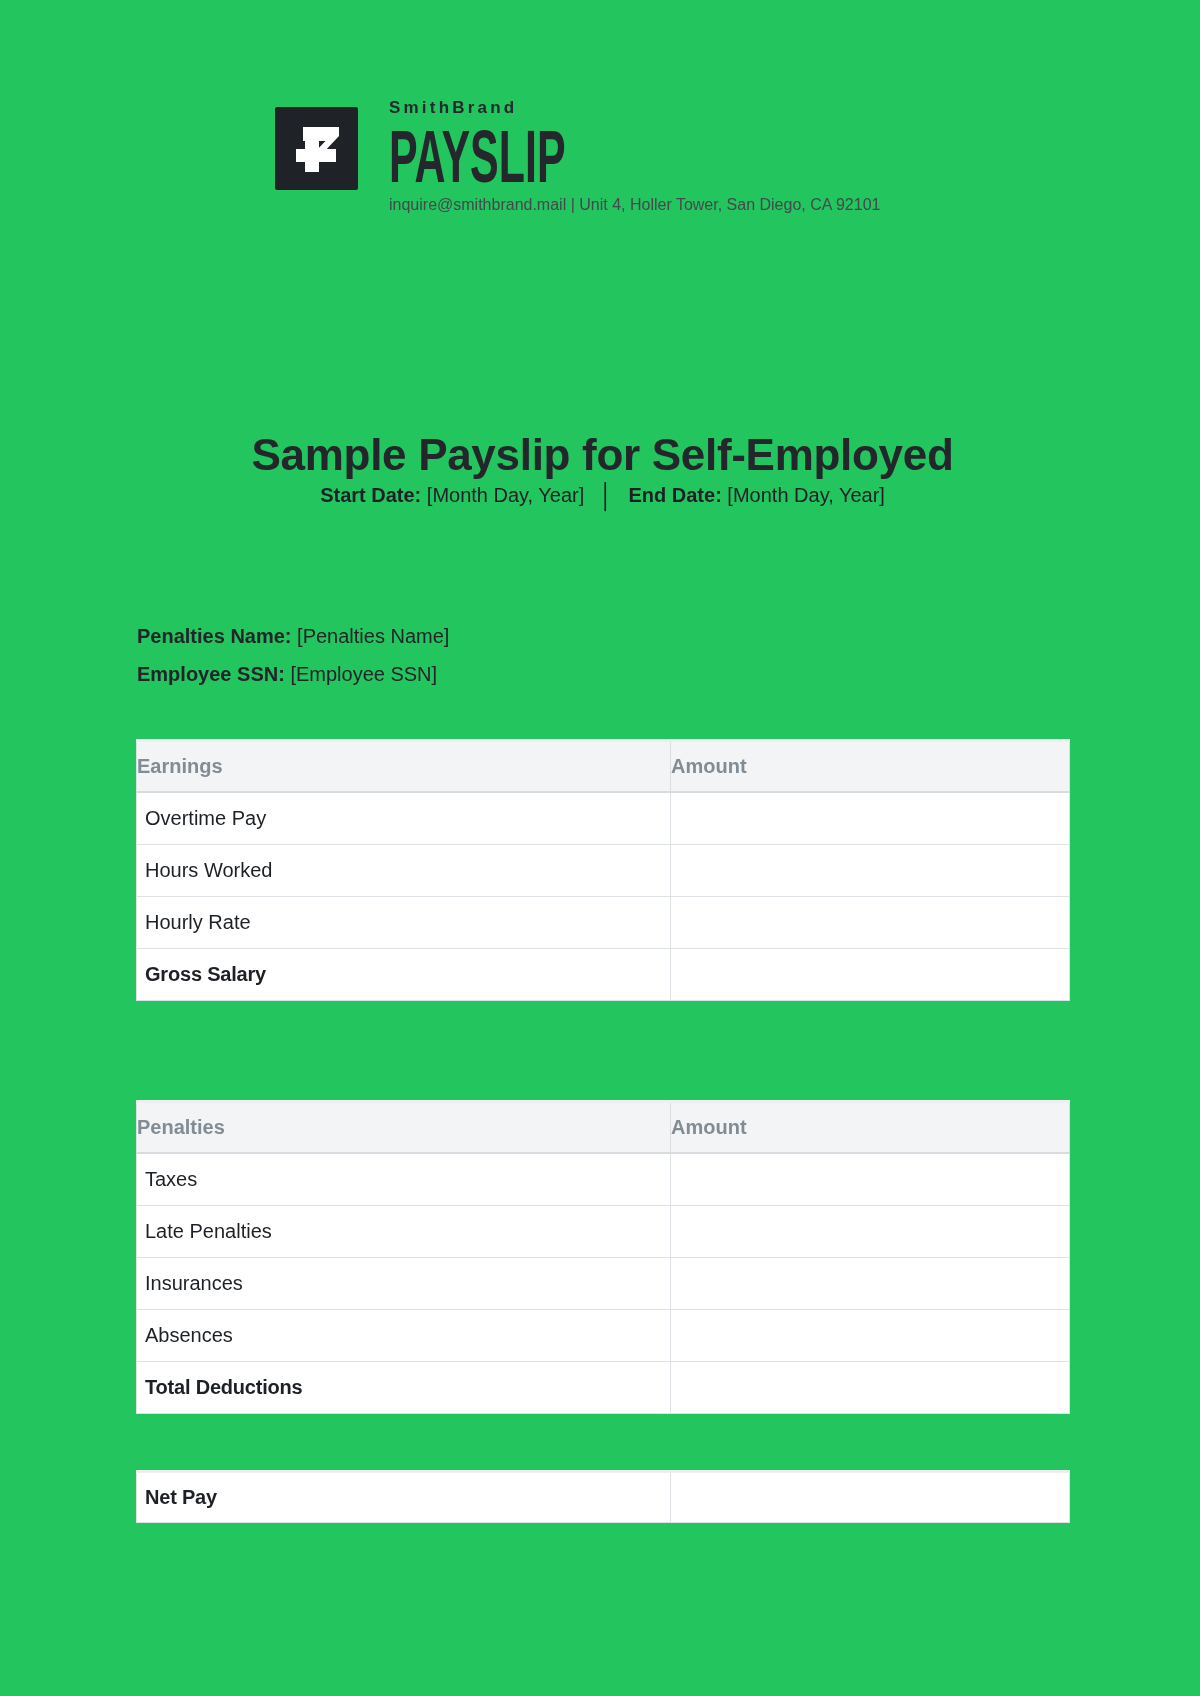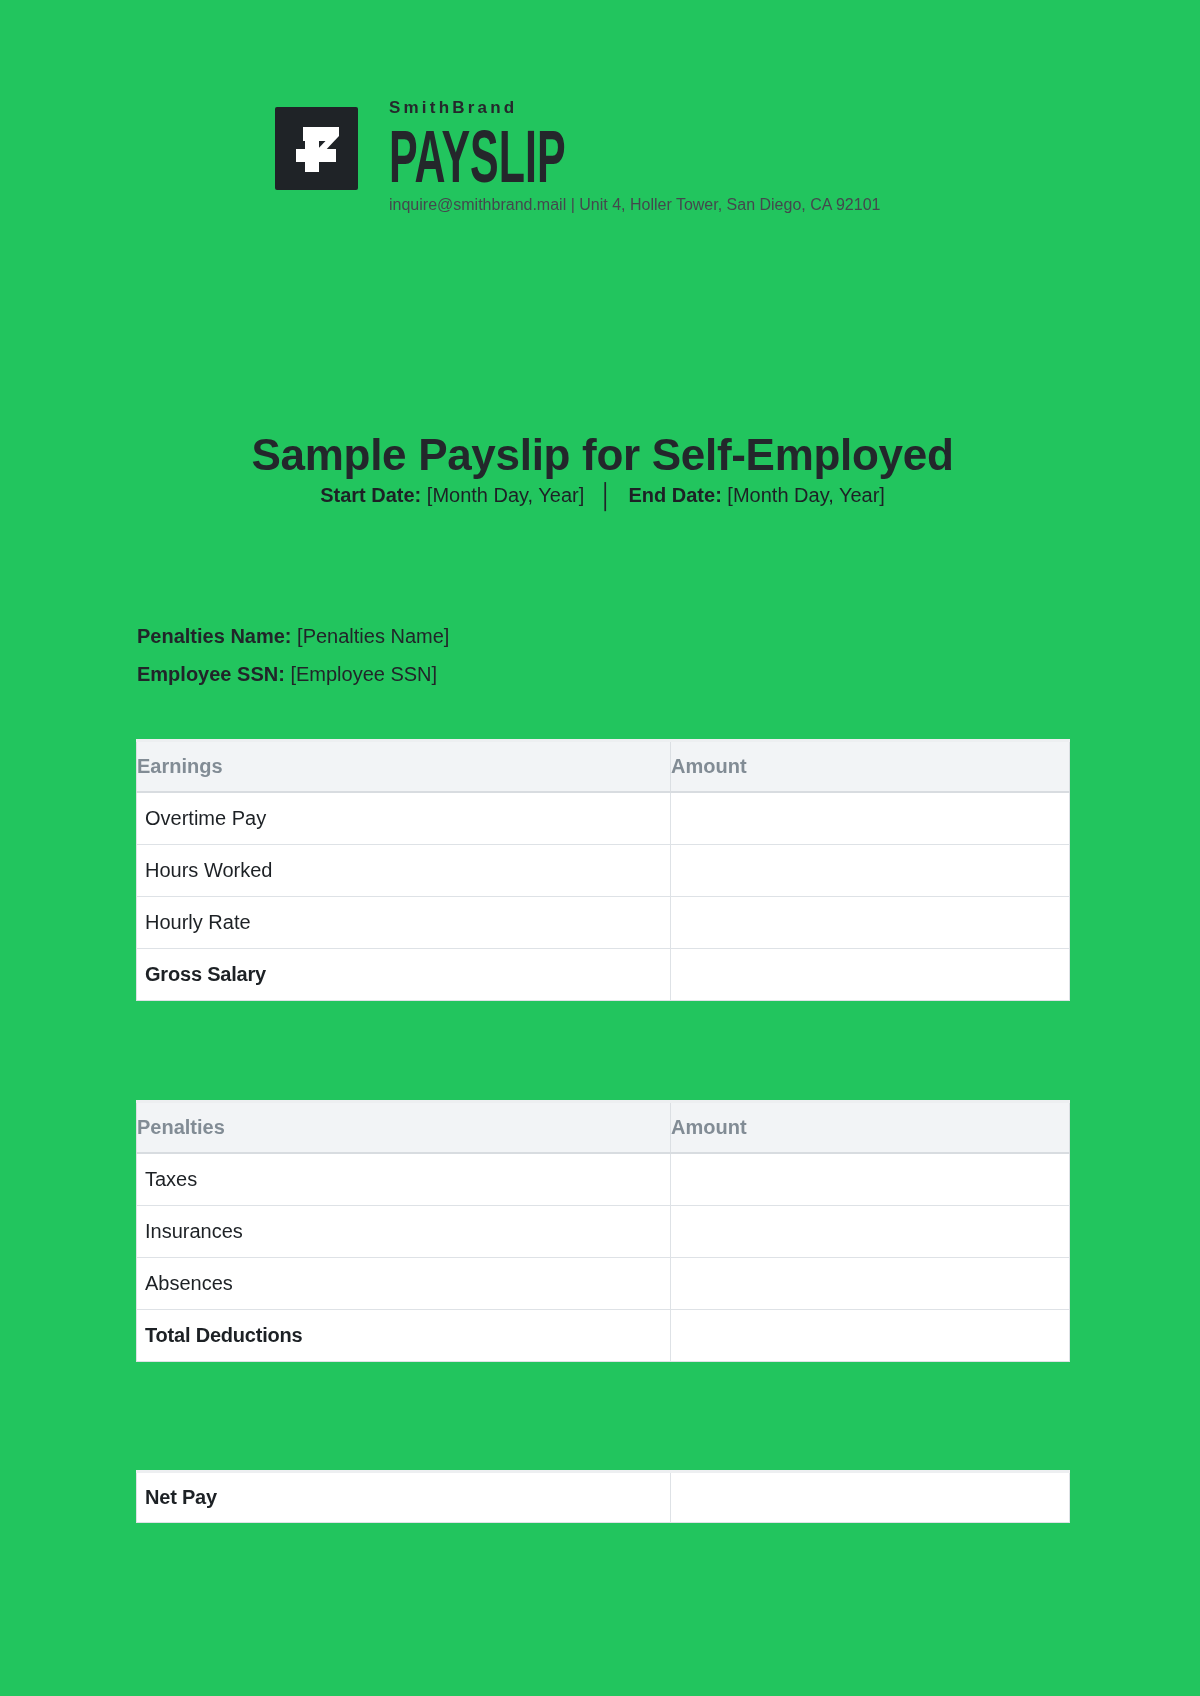--- a/index.html
+++ b/index.html
@@ -146,20 +146,24 @@
         <th>Penalties</th>
         <th>Amount</th>
       </tr>
     </thead>
     <tbody>
       <tr>
         <td>Taxes</td>
         <td></td>
       </tr>
       <tr>
+        <td>Late Penalties</td>
+        <td></td>
+      </tr>
+      <tr>
         <td>Insurances</td>
         <td></td>
       </tr>
       <tr>
         <td>Absences</td>
         <td></td>
       </tr>
       <tr class="em">
         <td>Total Deductions</td>
         <td></td>

